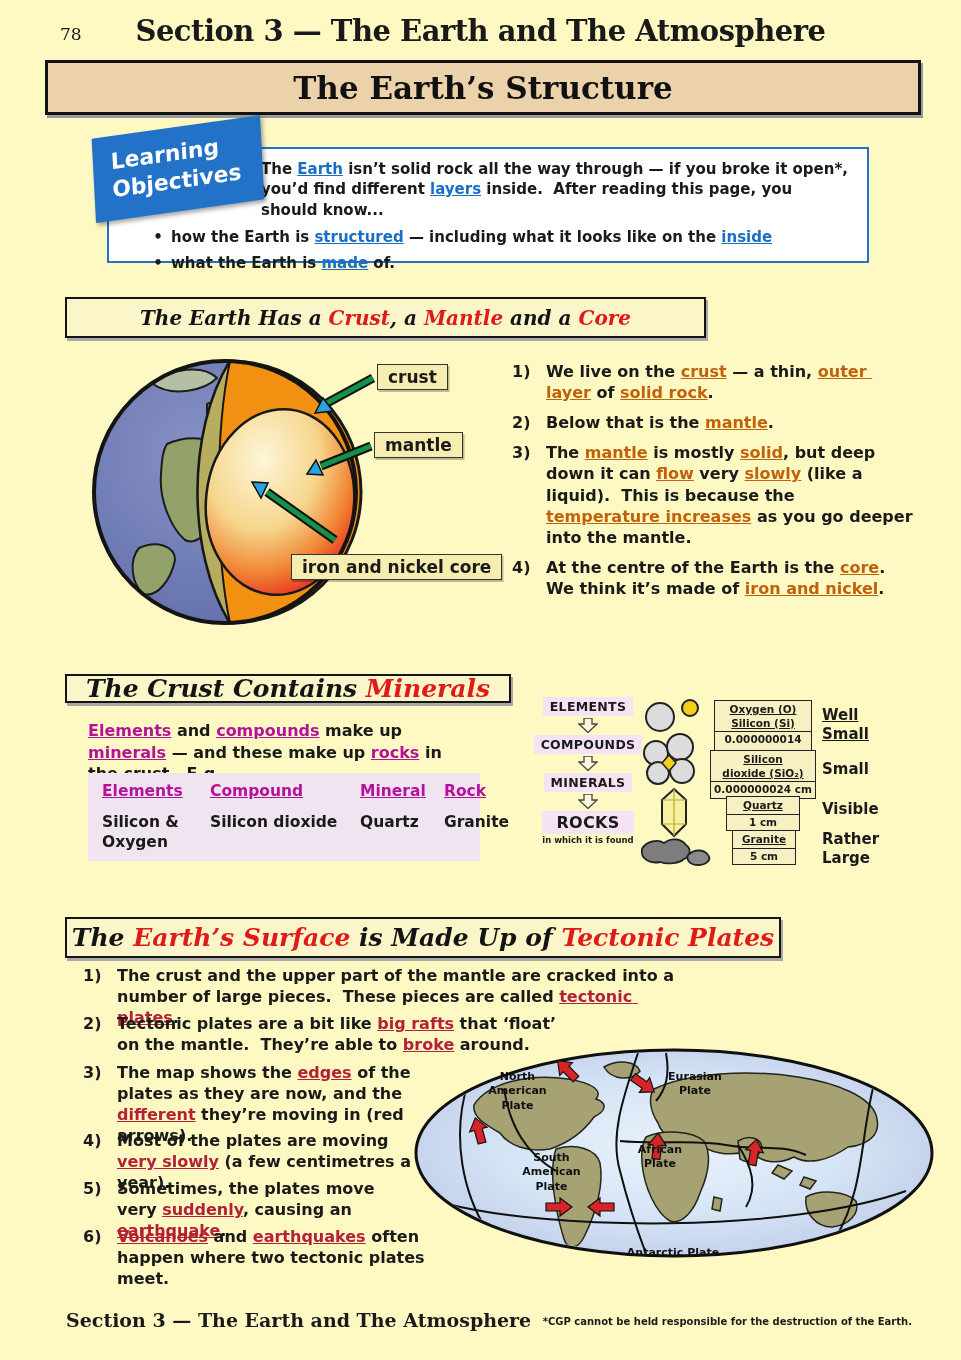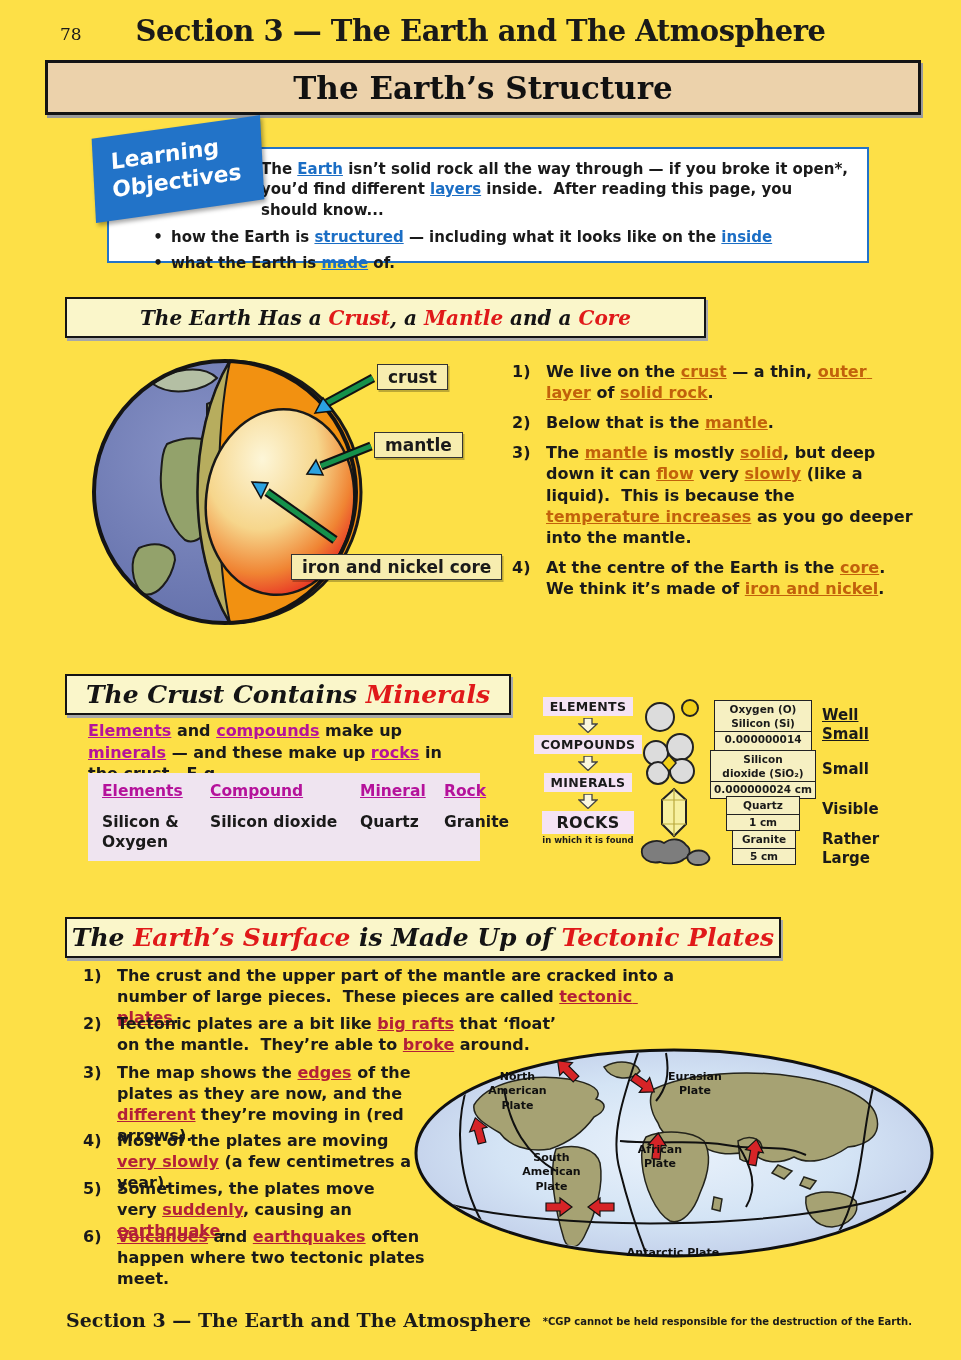--- a/index.html
+++ b/index.html
@@ -1,16 +1,16 @@
 <!DOCTYPE html>
 <html><head>
 <meta charset="utf-8">
 <style>
   html,body{margin:0;padding:0;background:#ffffff;}
-  .page{position:relative;width:961px;height:1360px;background:#fde047;overflow:hidden;
+  .page{position:relative;width:961px;height:1360px;background:#fef9c3;overflow:hidden;
         font-family:"DejaVu Sans",sans-serif;color:#1a1a1a;}
   .abs{position:absolute;}
   .rich{white-space:pre-wrap;}
   .pre{white-space:pre-line;}
 
   .seg-red{color:#e01919;}
   .seg-ub{color:#1b6ec5;text-decoration:underline;}
   .seg-uo{color:#c2610b;text-decoration:underline;}
   .seg-um{color:#b5129b;text-decoration:underline;}
   .seg-ur{color:#b32038;text-decoration:underline;}
@@ -27,21 +27,21 @@
             color:#fff;font-weight:bold;font-size:22px;line-height:1.25;padding:12px 0 0 18px;box-sizing:border-box;
             box-shadow:2px 3px 4px rgba(0,0,0,.35);z-index:3;}
   .lo-intro{margin:10px 14px 7px 152px;font-size:15px;font-weight:600;line-height:1.35;}
   .lo-bullet{display:flex;margin:0 18px 6px 36px;font-size:15px;font-weight:600;line-height:1.35;}
   .lo-bullet::before{content:"•";width:26px;flex:none;text-align:center;}
 
   .headbox{background:#faf6ca;border:2px solid #141414;box-shadow:2px 3px 0 #a8a8a8;
            font-family:"DejaVu Serif",serif;font-style:italic;font-weight:bold;color:#141414;
            display:flex;align-items:center;justify-content:center;box-sizing:border-box;}
   .hb1{left:65px;top:297px;width:641px;height:41px;font-size:20px;}
-  .hb2{left:65px;top:674px;width:446px;height:41px;font-size:25px;}
+  .hb2{left:65px;top:674px;width:446px;height:29px;font-size:25px;}
   .hb3{left:65px;top:917px;width:716px;height:41px;font-size:25px;}
 
   .earth-fig{left:75px;top:342px;width:500px;height:300px;}
   .elabel{position:absolute;background:#f7edaf;border:1.5px solid #333;padding:2px 10px;
           font-size:17px;font-weight:600;box-shadow:1.5px 2px 0 rgba(0,0,0,.25);white-space:nowrap;}
 
   .core-text{left:512px;top:352px;width:402px;font-size:16px;font-weight:600;line-height:1.32;}
   .nitem{display:flex;margin-top:9px;}
   .nitem .num{width:34px;flex:none;}
   .nitem .body{flex:1;}
@@ -55,21 +55,21 @@
   .flow{left:536px;top:697px;width:190px;height:170px;}
   .flow-col{position:absolute;left:0;top:0;width:104px;display:flex;flex-direction:column;align-items:center;}
   .fpill{background:#f5e3f4;padding:2px 7px;font-size:12.5px;font-weight:bold;letter-spacing:.3px;white-space:nowrap;}
   .fpill.big{font-size:16px;padding:2px 14px;}
   .fnote{font-size:8.5px;font-weight:600;margin-top:1px;white-space:nowrap;}
   .farrow{margin:2px 0;}
 
   .sizes{left:710px;top:698px;width:250px;height:170px;}
   .sizebox{position:absolute;background:#f6f0c2;border:1.5px solid #222;text-align:center;
            font-size:10.5px;font-weight:600;line-height:1.3;}
-  .sizebox .nm{padding:2px 2px 1px 2px;}
+  .sizebox .nm{padding:2px 2px 1px 2px;text-decoration:underline;}
   .sizebox .val{border-top:1px solid #222;padding:1px 2px;}
   .sizelabel{position:absolute;font-size:15px;font-weight:bold;line-height:1.25;}
 
   .pitem{position:absolute;font-size:16px;font-weight:600;line-height:1.32;display:flex;}
   .pitem .num{width:34px;flex:none;}
   .pitem .body{flex:1;}
 
   .map{left:408px;top:1045px;width:532px;height:220px;}
   .maplabel{position:absolute;font-size:11px;font-weight:bold;line-height:1.3;color:#101010;text-align:center;}
 

